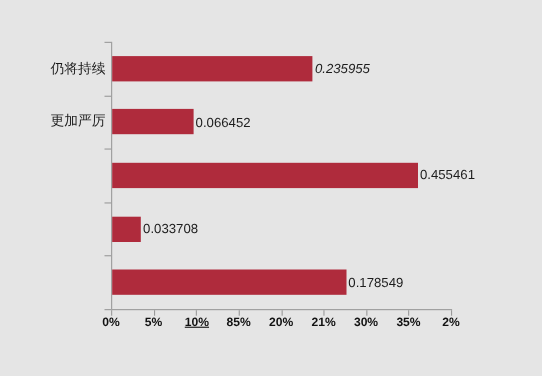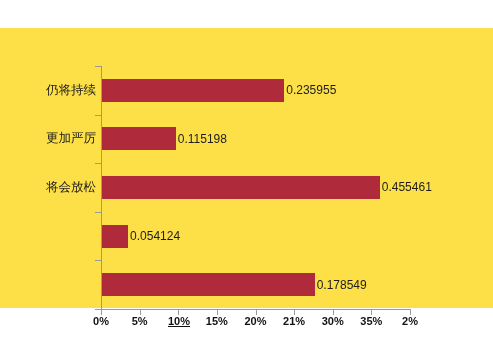--- a/index.html
+++ b/index.html
@@ -13,23 +13,22 @@
     font-family: "Liberation Sans", "DejaVu Sans", sans-serif;
     overflow: hidden;
     position: relative;
   }
 
   #chart-root {
     position: absolute;
     left: 0;
     top: 0;
     width: 493px;
-    height: 280px;
-    background: #fde047;
-    margin-top: 28px;
+    height: 342px;
+    background: #e5e5e5;
   }
 
   
 
   .y-axis-line {
     position: absolute;
     left: 101px;
     top: 38px;
     width: 1px;
     height: 243px;
@@ -128,47 +127,46 @@
       <div class="x-tick" style="left: 294.125px;"></div>
       <div class="x-tick" style="left: 332.75px;"></div>
       <div class="x-tick" style="left: 371.375px;"></div>
       <div class="x-tick" style="left: 410px;"></div>
     </div>
 
   <div id="categories">
       <div class="cat-row" style="top: 38px; width: 493px;">
         <div class="cat-label" style="top: 17.8px;">仍将持续</div>
         <div class="bar" style="top: 12.8px; width: 182.275px; background: rgb(175, 43, 60);"></div>
-        <div class="bar-value" style="top: 18.3px; left: 286.275px;">0.235955</div>
+        <div class="bar-value" style="top: 18.3px; left: 286.275px; font-style: italic;">0.235955</div>
       </div>
       <div class="cat-row" style="top: 86.6px; width: 493px;">
         <div class="cat-label" style="top: 17.8px; text-align: right;">更加严厉</div>
         <div class="bar" style="top: 12.8px; width: 73.7784px; background: rgb(175, 43, 60);"></div>
-        <div class="bar-value" style="top: 18.3px; left: 177.778px;">0.115198</div>
+        <div class="bar-value" style="top: 18.3px; left: 177.778px;">0.066452</div>
       </div>
       <div class="cat-row" style="top: 135.2px; width: 493px;">
-        <div class="cat-label" style="top: 17.8px;">将会放松</div>
         <div class="bar" style="top: 12.8px; width: 277.753px; background: rgb(175, 43, 60);"></div>
         <div class="bar-value" style="top: 18.3px; left: 381.753px;">0.455461</div>
       </div>
       <div class="cat-row" style="top: 183.8px; width: 493px;">
         <div class="bar" style="top: 12.8px; width: 26.0394px; background: rgb(175, 43, 60);"></div>
-        <div class="bar-value" style="top: 18.3px; left: 130.039px;">0.054124</div>
+        <div class="bar-value" style="top: 18.3px; left: 130.039px;">0.033708</div>
       </div>
       <div class="cat-row" style="top: 232.4px; width: 493px;">
         <div class="bar" style="top: 12.8px; width: 212.655px; background: rgb(175, 43, 60);"></div>
         <div class="bar-value" style="top: 18.3px; left: 316.655px;">0.178549</div>
       </div>
     </div>
 
   <div id="x-tick-labels">
       <div class="x-tick-label" style="left: 101px;">0%</div>
       <div class="x-tick-label" style="left: 139.625px;">5%</div>
       <div class="x-tick-label" style="left: 179px; text-decoration: underline;">10%</div>
-      <div class="x-tick-label" style="left: 216.875px;">15%</div>
+      <div class="x-tick-label" style="left: 216.875px;">85%</div>
       <div class="x-tick-label" style="left: 255.5px;">20%</div>
       <div class="x-tick-label" style="left: 294.125px;">21%</div>
       <div class="x-tick-label" style="left: 332.75px;">30%</div>
       <div class="x-tick-label" style="left: 371.375px;">35%</div>
       <div class="x-tick-label" style="left: 410px;">2%</div>
     </div>
 
 </div>
 
 </body></html>

